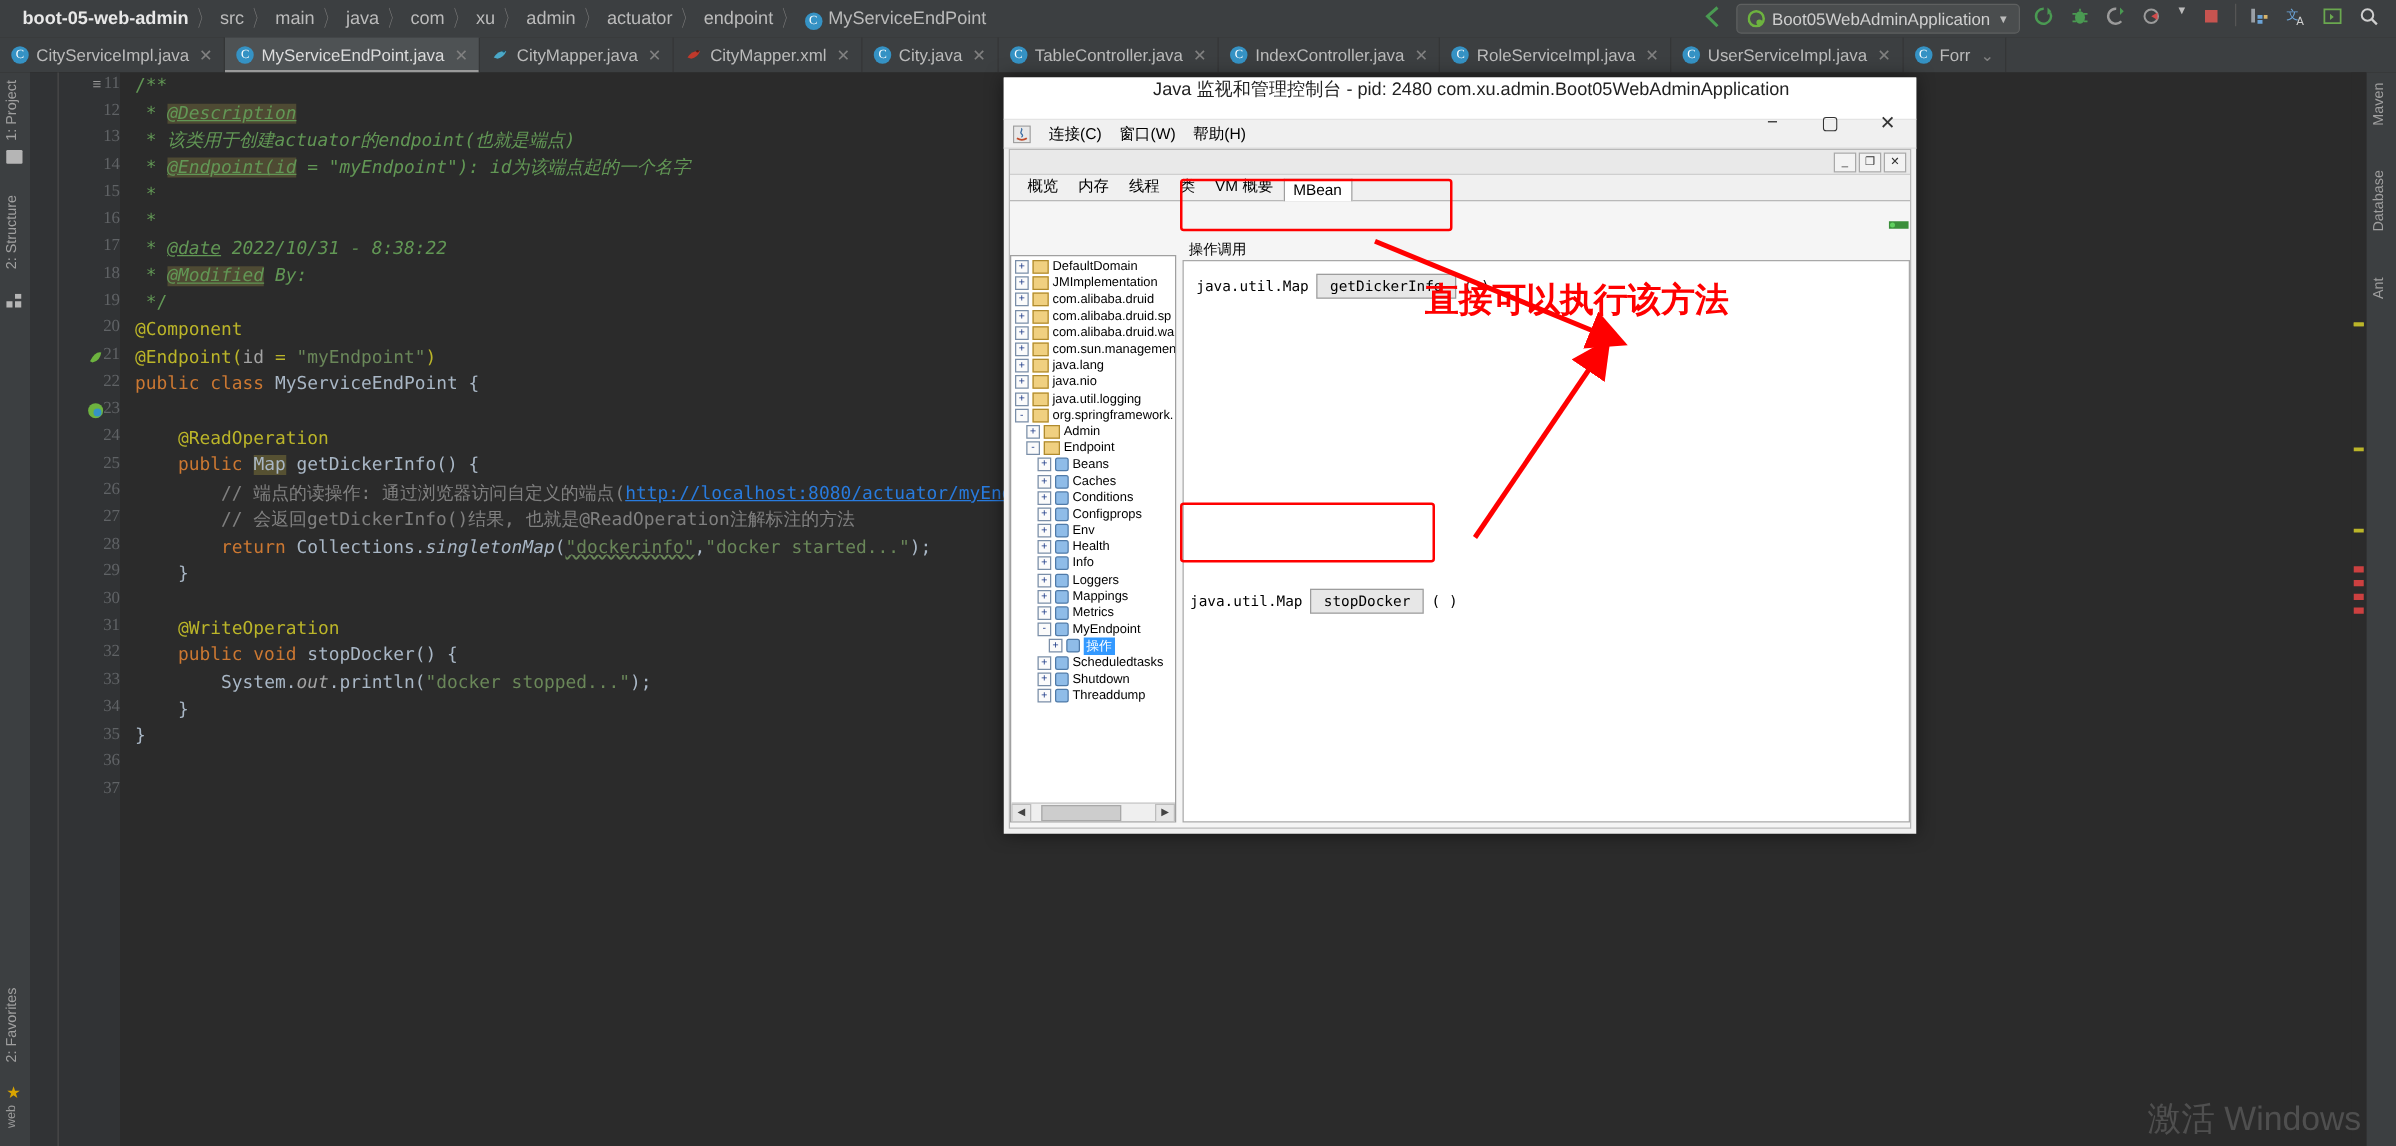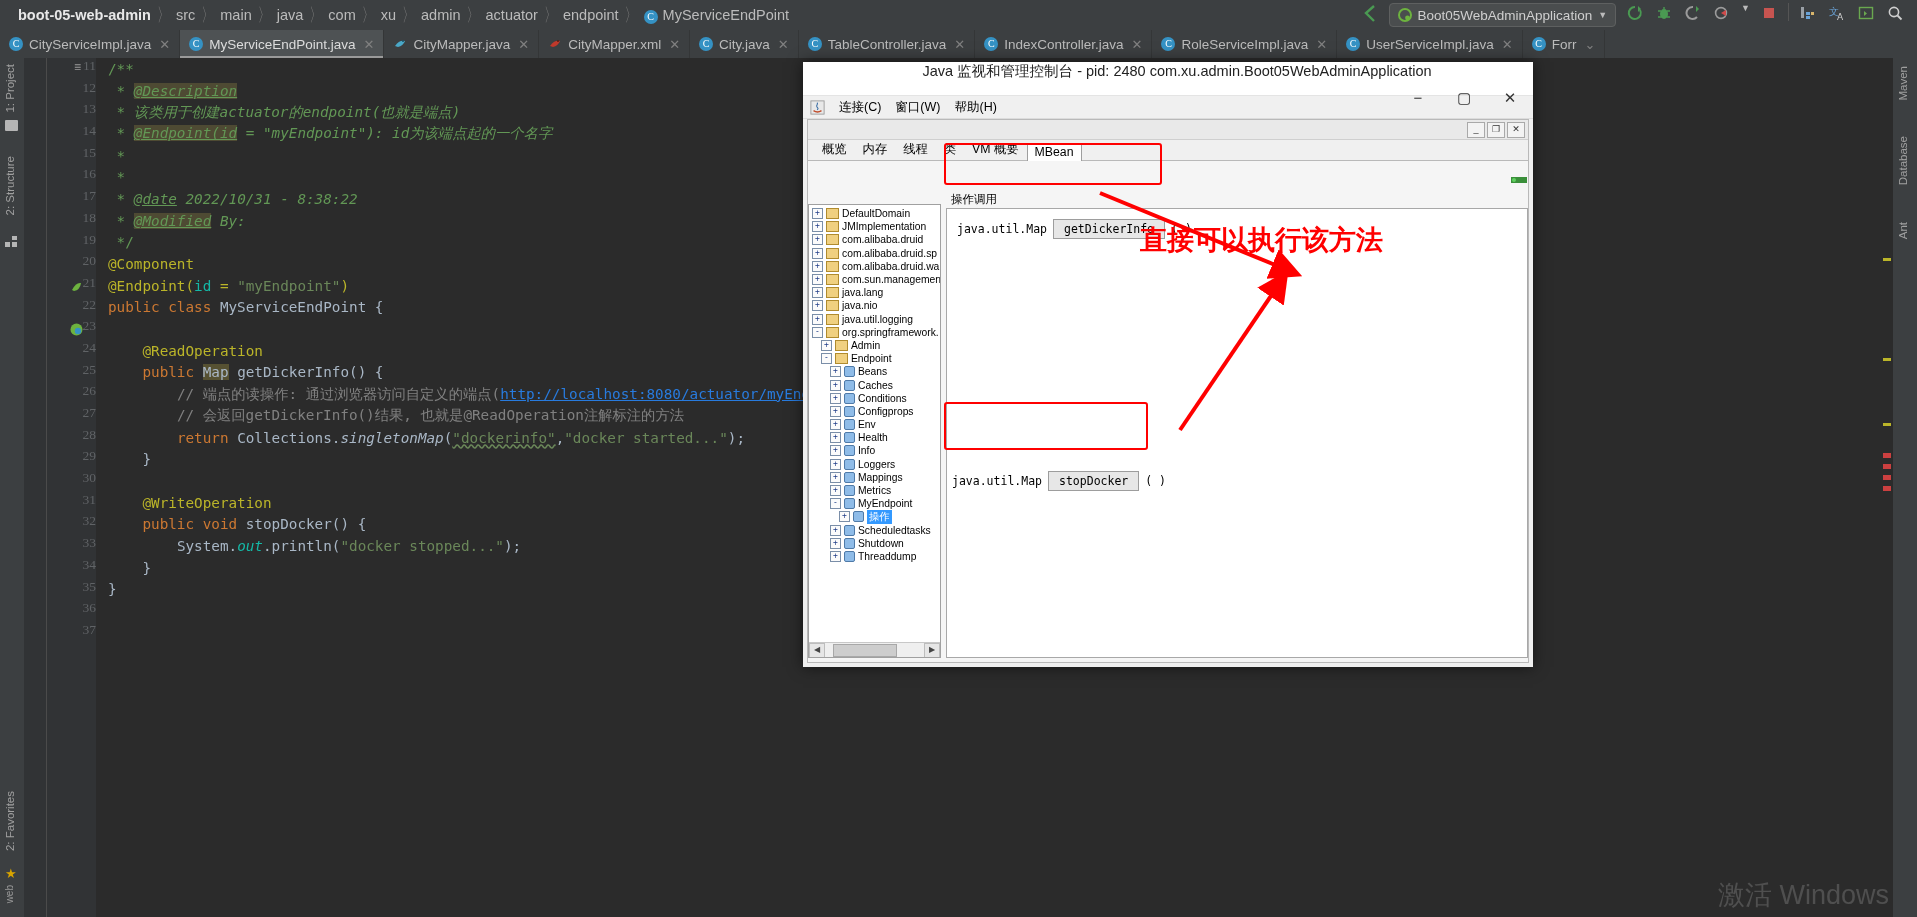--- a/index.html
+++ b/index.html
@@ -53,21 +53,21 @@
   .gutter{position:absolute;left:0;top:0;width:72px;bottom:0;background:#313335;}
   .codearea{position:absolute;left:72px;top:0;right:0;bottom:0;overflow:hidden;}
   .line{height:21.7px;display:flex;align-items:center;
         font-family:"DejaVu Sans Mono","Liberation Mono",monospace;font-size:14.3px;white-space:pre;}
   .ln{position:absolute;right:0;width:66px;text-align:right;color:#606366;
       font-family:Liberation Serif, serif;font-size:13.5px;}
   .gl{height:21.7px;position:relative;}
   
   .c-kw{color:#cc7832;} .c-str{color:#6a8759;} .c-com{color:#808080;}
   .c-jd{color:#629755;} .c-tag{color:#629755;text-decoration:underline;font-style:italic;}
-  .c-ann{color:#bbb529;} .c-fld{color:#14b8a6;text-align:center;}
+  .c-ann{color:#bbb529;} .c-fld{color:#a3a3a3;text-align:center;}
   .c-txt{color:#a9b7c6;} .c-meth{color:#a9b7c6;} .c-stat{color:#a9b7c6;font-style:italic;}
   .c-link{color:#287bde;text-decoration:underline;}
   .hl{background:#4e4a33;}
   .hl2{background:#565132;}
   .squig{text-decoration:underline;text-decoration-style:wavy;text-decoration-color:#6a8759;}
   .jd-i{font-style:italic;color:#629755;}
   .vline{position:absolute;left:14px;top:0;bottom:0;width:1px;background:#4b4b4b;}
 
   
   .markcol{position:absolute;right:0;top:0;width:12px;bottom:0;background:#2b2b2b;}

